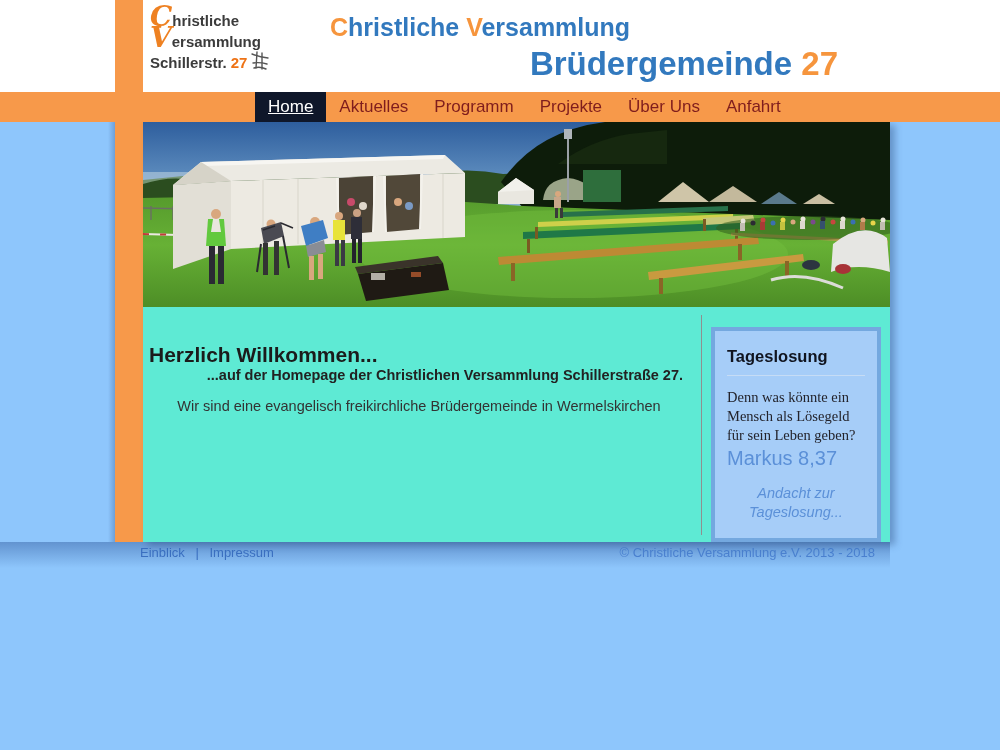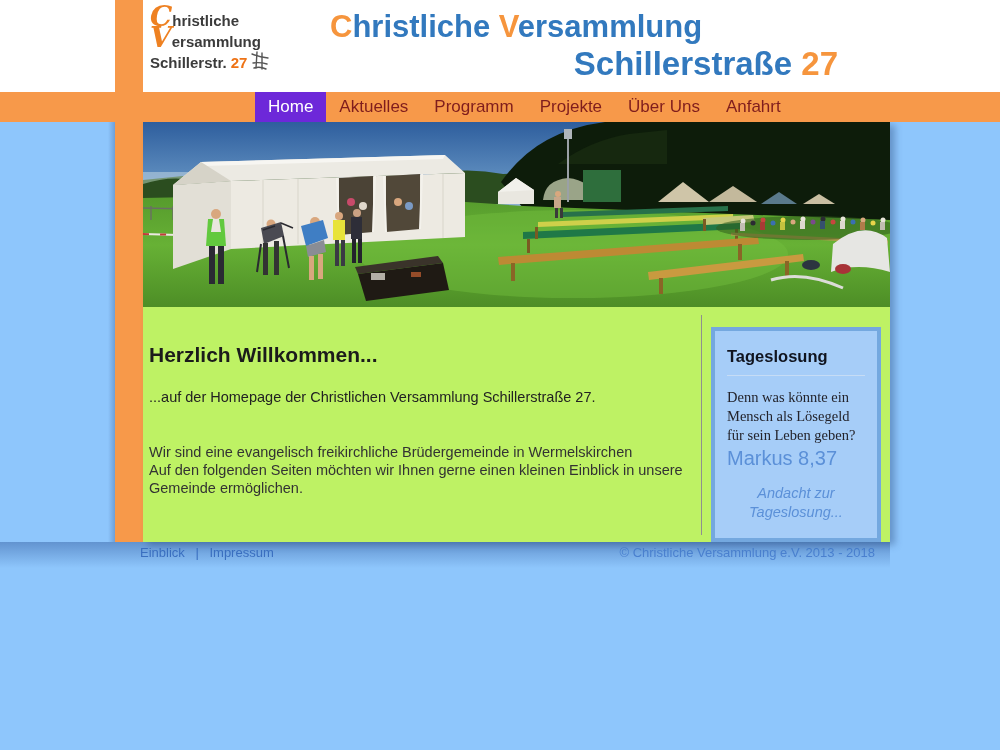--- a/index.html
+++ b/index.html
@@ -16,40 +16,40 @@
 
   
   .logo{position:absolute;left:150px;top:6px;z-index:3;line-height:21px;white-space:nowrap;}
   .logo .row{height:21px;display:flex;align-items:baseline;}
   .logo .big{font-size:28px;font-weight:bold;color:#ee8122;font-family:"DejaVu Serif",serif;font-style:italic;line-height:21px;}
   .logo .small{font-size:15px;font-weight:bold;color:#3b3b3b;}
   .logo .num{font-size:15px;font-weight:bold;color:#ee7316;margin-left:4px;}
   .logo svg{margin-left:3px;position:relative;top:3px;}
 
   .site-title{position:absolute;left:330px;top:8px;width:508px;z-index:3;font-weight:bold;}
-  .site-title .t1{font-size:31px;line-height:38px;color:#3279be;text-align:left;}
+  .site-title .t1{font-size:25px;line-height:38px;color:#3279be;text-align:left;}
   .site-title .t2{font-size:33px;line-height:36px;color:#3279be;text-align:right;}
   .site-title .acc{color:#f6953d;}
 
   
   .nav{position:absolute;left:0;right:0;top:92px;height:30px;background:#f7994a;z-index:4;}
   .nav ul{list-style:none;margin:0;padding:0 0 0 255px;display:flex;}
   .nav li{padding:0 13px;line-height:30px;font-size:17px;color:#7f1d1d;cursor:pointer;}
-  .nav li.active{background:#6d28d9;color:#ffffff;}
-
-  
-  .wrapper{position:absolute;left:143px;top:122px;width:747px;height:420px;background:#bef264;z-index:3;
+  .nav li.active{background:#0f172a;color:#ffffff;text-decoration:underline;}
+
+  
+  .wrapper{position:absolute;left:143px;top:122px;width:747px;height:420px;background:#5eead4;z-index:3;
     box-shadow:5px 3px 7px rgba(25,54,105,0.35);}
   .hero{display:block;width:747px;height:185px;}
 
   .columns{display:flex;height:235px;}
   .main-col{width:546px;padding:0 0 0 6px;box-sizing:border-box;}
   .main-col h1{margin:36px 0 0 0;font-size:21px;font-weight:bold;color:#1b1b1b;}
-  .sub{margin-top:22px;text-align:left;font-weight:normal;font-size:14.5px;color:#222;width:534px;}
-  .paras{margin-top:38px;width:540px;font-size:14.5px;line-height:18px;color:#333;}
+  .sub{text-align:right;font-weight:bold;font-size:14.5px;color:#222;width:534px;}
+  .paras{margin-top:14px;width:540px;font-size:14.5px;line-height:18px;color:#333;text-align:center;}
 
   .aside-col{width:200px;border-left:1px solid #8f8f8f;margin:8px 0 7px 12px;box-sizing:border-box;}
   .losung-box{width:170px;margin:12px auto 0 auto;box-sizing:border-box;background:#a6cdf8;
     border:4px solid #74a8df;padding:10px 12px 16px 12px;}
   .losung-box h2{margin:6px 0 0 0;font-size:16.5px;font-weight:bold;color:#10141f;
     padding-bottom:9px;border-bottom:1px solid #c6dcf5;}
   .verse{margin-top:12px;font-size:14.5px;line-height:19px;color:#23232b;font-family:Liberation Serif, serif;}
   .ref-link{display:block;margin-top:2px;font-size:20px;color:#5b90d8;text-decoration:none;cursor:pointer;}
   .andacht-link{display:block;margin-top:14px;text-align:center;font-size:14.5px;line-height:19px;
     color:#5b90d8;text-decoration:none;cursor:pointer;font-style:italic;}
@@ -89,21 +89,21 @@
             <path d="M3,12 Q10,11 17,13"></path>
             <path d="M4,17 Q10,15 16,18"></path>
           </g>
         </svg>
       </span>
     </div>
   </div>
 
   <div class="site-title">
     <div class="t1"><span class="acc">C</span><span>hristliche </span><span class="acc">V</span><span>ersammlung</span></div>
-    <div class="t2"><span>Schillerstraße </span><span class="acc">27</span></div>
+    <div class="t2"><span>Brüdergemeinde </span><span class="acc">27</span></div>
   </div>
 
   <nav class="nav">
     <ul>
       <li class="active">Home</li>
       <li>Aktuelles</li>
       <li>Programm</li>
       <li>Projekte</li>
       <li>Über Uns</li>
       <li>Anfahrt</li>
@@ -275,21 +275,20 @@
         <rect x="268" y="150" width="10" height="5" fill="#b3592e" opacity="0.8"></rect>
       </g>
     </svg>
 
     <div class="columns">
       <main class="main-col">
         <h1>Herzlich Willkommen...</h1>
         <div class="sub">...auf der Homepage der Christlichen Versammlung Schillerstraße 27.</div>
         <div class="paras">
           <div>Wir sind eine evangelisch freikirchliche Brüdergemeinde in Wermelskirchen</div>
-          <div>Auf den folgenden Seiten möchten wir Ihnen gerne einen kleinen Einblick in unsere Gemeinde ermöglichen.</div>
         </div>
       </main>
       <aside class="aside-col">
         <div class="losung-box">
           <h2>Tageslosung</h2>
           <div class="verse">Denn was könnte ein Mensch als Lösegeld für sein Leben geben?</div>
           <a class="ref-link">Markus 8,37</a>
           <a class="andacht-link">Andacht zur Tageslosung...</a>
         </div>
       </aside>

